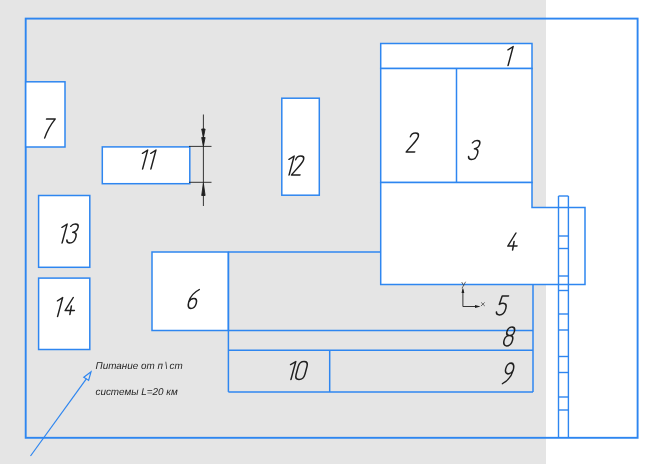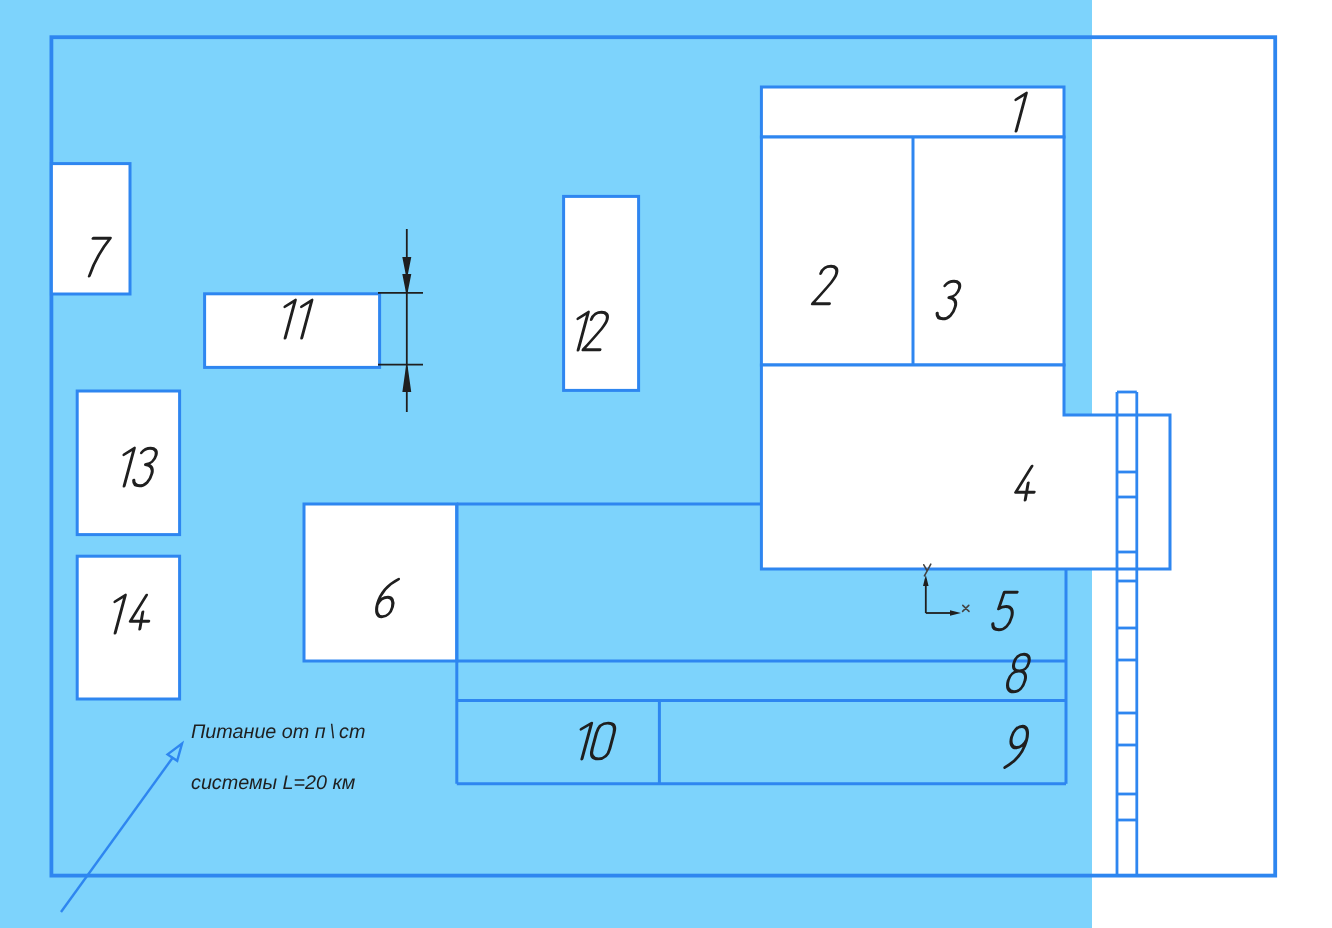--- a/index.html
+++ b/index.html
@@ -1,16 +1,16 @@
 <!DOCTYPE html>
 <html><head>
 <meta charset="utf-8">
 <style>
 html,body{margin:0;padding:0;background:#ffffff;}
-#page{position:relative;width:546px;height:464px;background:#7dd3fc;font-family:"Liberation Sans",sans-serif;opacity:0.999;}
+#page{position:relative;width:546px;height:464px;background:#e5e5e5;font-family:"Liberation Sans",sans-serif;opacity:0.999;}
 svg{position:absolute;left:0;top:0;}
 .ann{fill:#1f1f1f;font-style:italic;font-family:"Liberation Sans",sans-serif;text-rendering:geometricPrecision;}
 </style>
 </head>
 <body>
 <div id="page">
 <svg width="666" height="464" viewBox="0 0 666 464">
 <defs>
 <g id="d0">
           <path d="M5,0.6 C7.8,0.6 9.3,2.4 9.3,5.8 L9.3,14.2 C9.3,17.6 7.8,19.4 5,19.4 C2.2,19.4 0.7,17.6 0.7,14.2 L0.7,5.8 C0.7,2.4 2.2,0.6 5,0.6 Z"></path>

